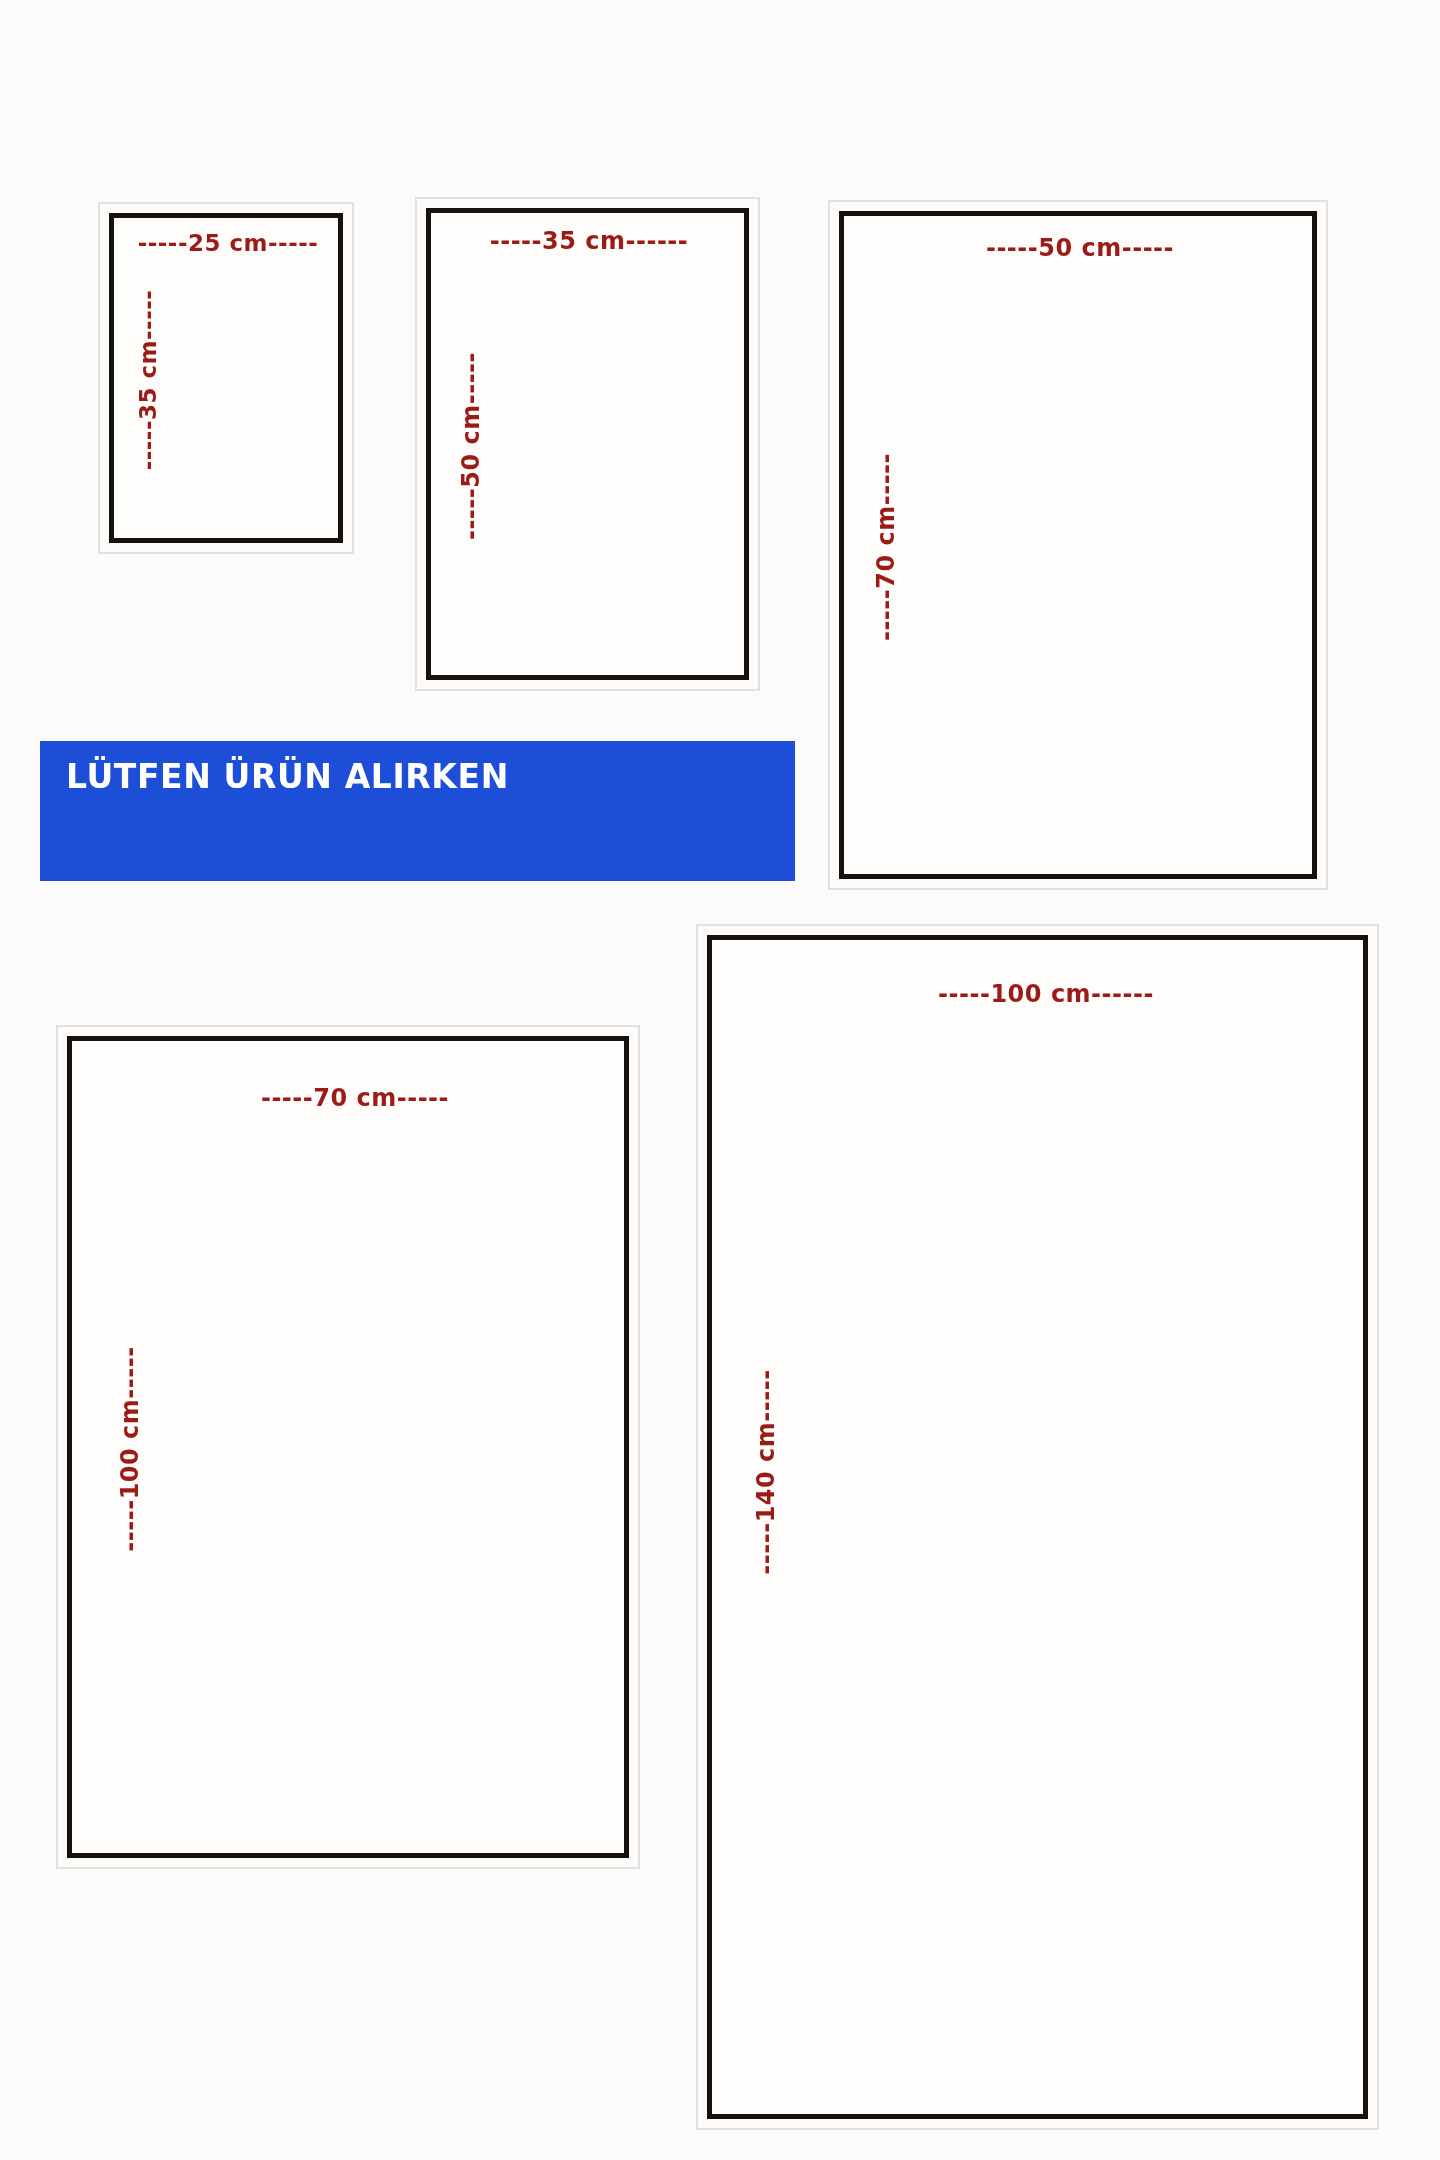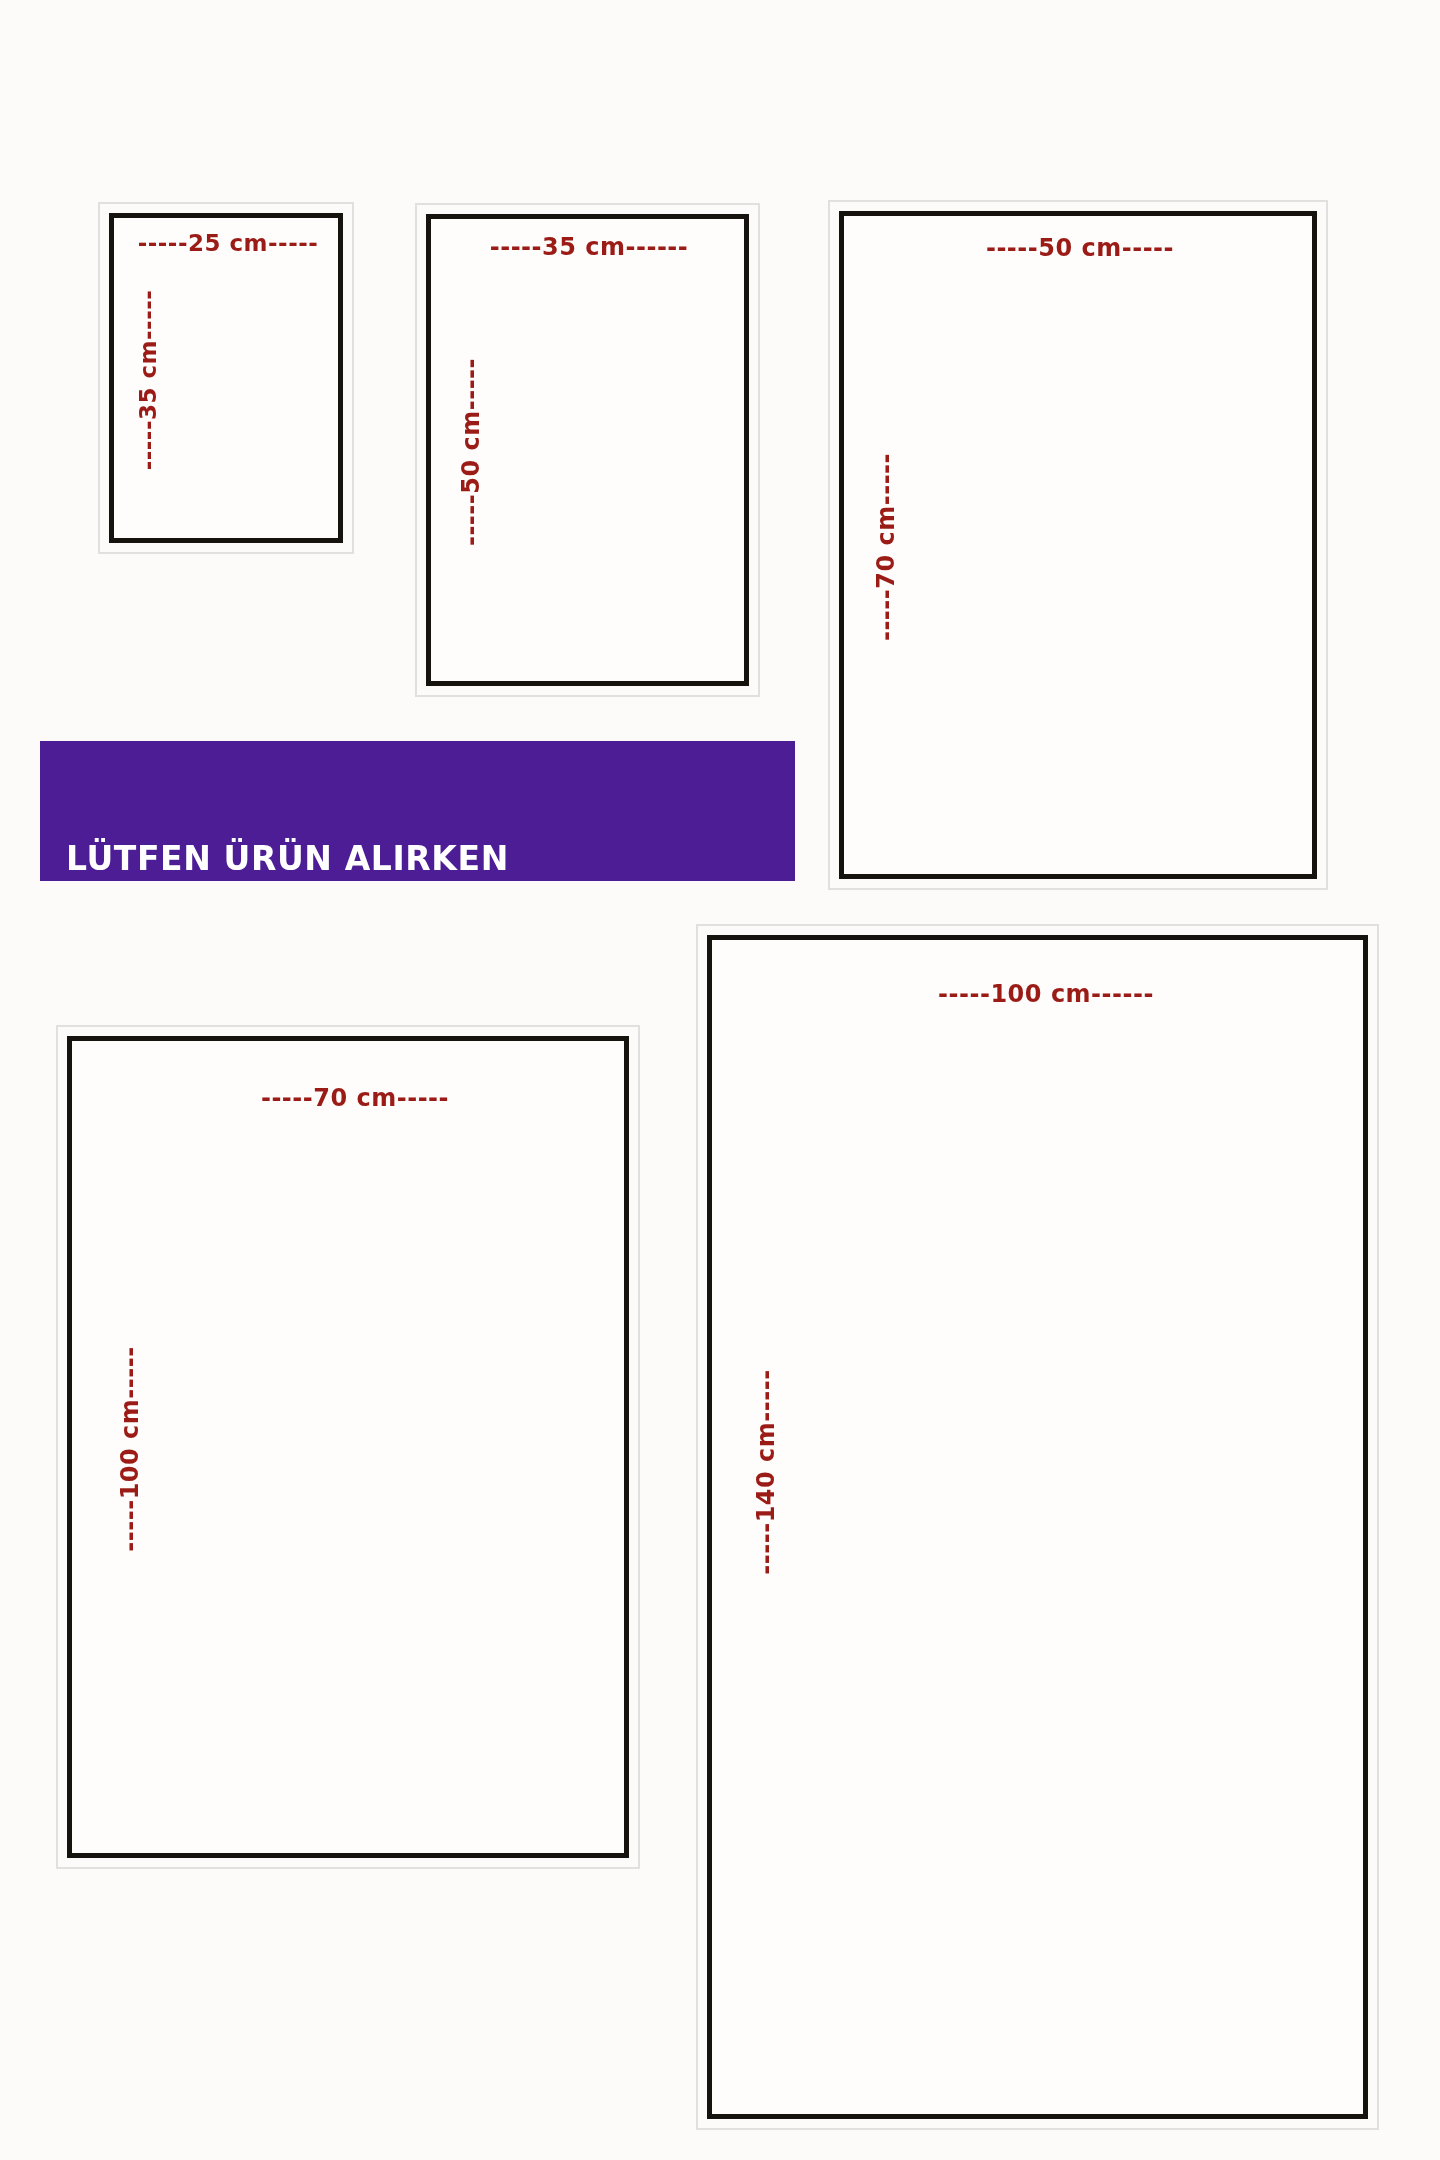--- a/index.html
+++ b/index.html
@@ -56,25 +56,25 @@
     transform: translateX(-50%);
   }
   .dim.v {
     transform-origin: 0 0;
     transform: rotate(-90deg) translateX(-50%);
   }
 
   
   #warning-banner {
     position: absolute;
-    background: #4c1d95;
+    background: #1d4ed8;
     display: flex;
     flex-direction: column;
-    justify-content: flex-end;
-    padding: 0 26px;
+    justify-content: flex-start;
+    padding: 14px 26px;
     box-sizing: border-box;
   }
   #warning-banner .line {
     color: #ffffff;
     font-weight: bold;
     font-size: 33px;
     line-height: 1.32;
     letter-spacing: 0.6px;
     font-family: "DejaVu Sans", sans-serif;
   }
@@ -83,21 +83,21 @@
 <body>
 
 <div id="stage">
 
   <div class="frame" style="left:98px; top:190px; width:256px; height:352px;">
     <div class="inner"></div>
     <div class="dim h" style="left:128px; top:26px; font-size:23px;">-----25 cm-----</div>
     <div class="dim v" style="left:35px; top:176px; font-size:23px;">-----35 cm-----</div>
   </div>
 
-  <div class="frame" style="left:415px; top:185px; width:345px; height:494px;margin-top:6px;">
+  <div class="frame" style="left:415px; top:185px; width:345px; height:494px;">
     <div class="inner"></div>
     <div class="dim h" style="left:172px; top:28px; font-size:24px;">-----35 cm------</div>
     <div class="dim v" style="left:40px; top:247px; font-size:24px;">-----50 cm-----</div>
   </div>
 
   <div class="frame" style="left:828px; top:188px; width:500px; height:690px;">
     <div class="inner"></div>
     <div class="dim h" style="left:250px; top:32px; font-size:24px;">-----50 cm-----</div>
     <div class="dim v" style="left:42px; top:345px; font-size:24px;">-----70 cm-----</div>
   </div>

